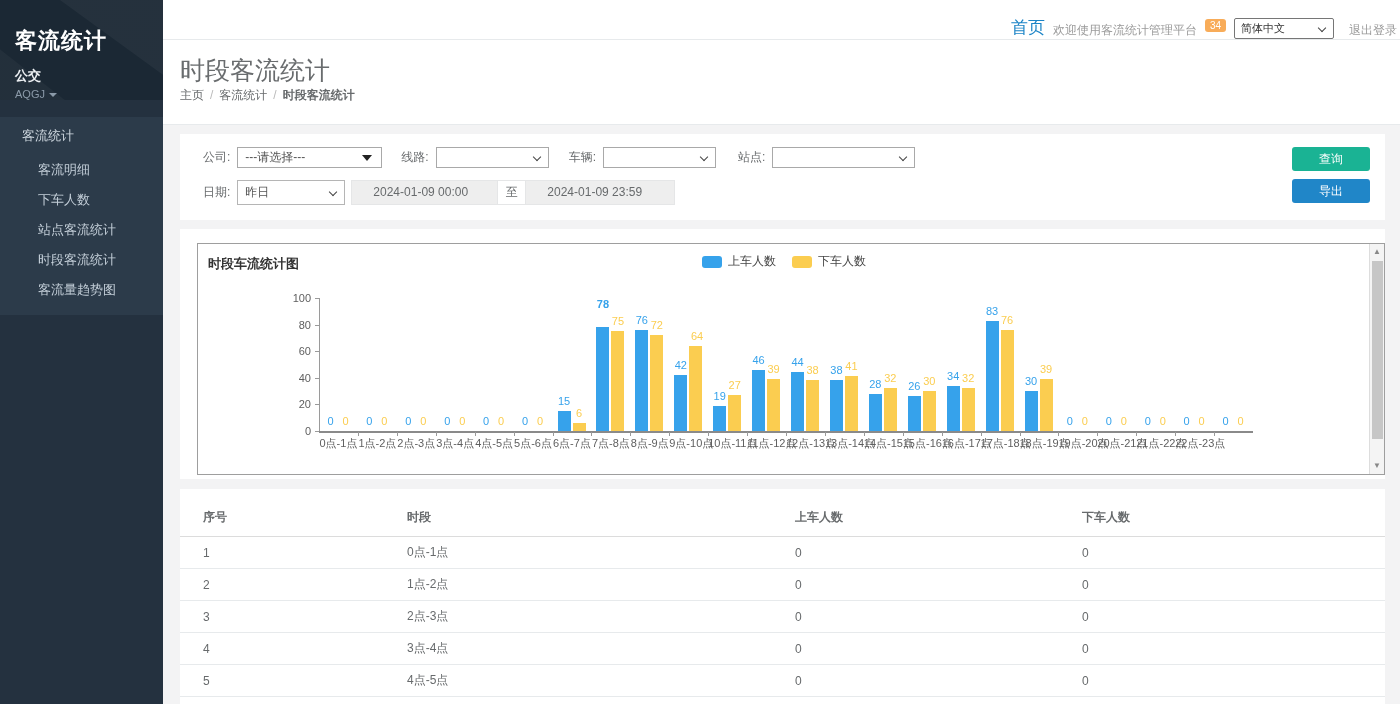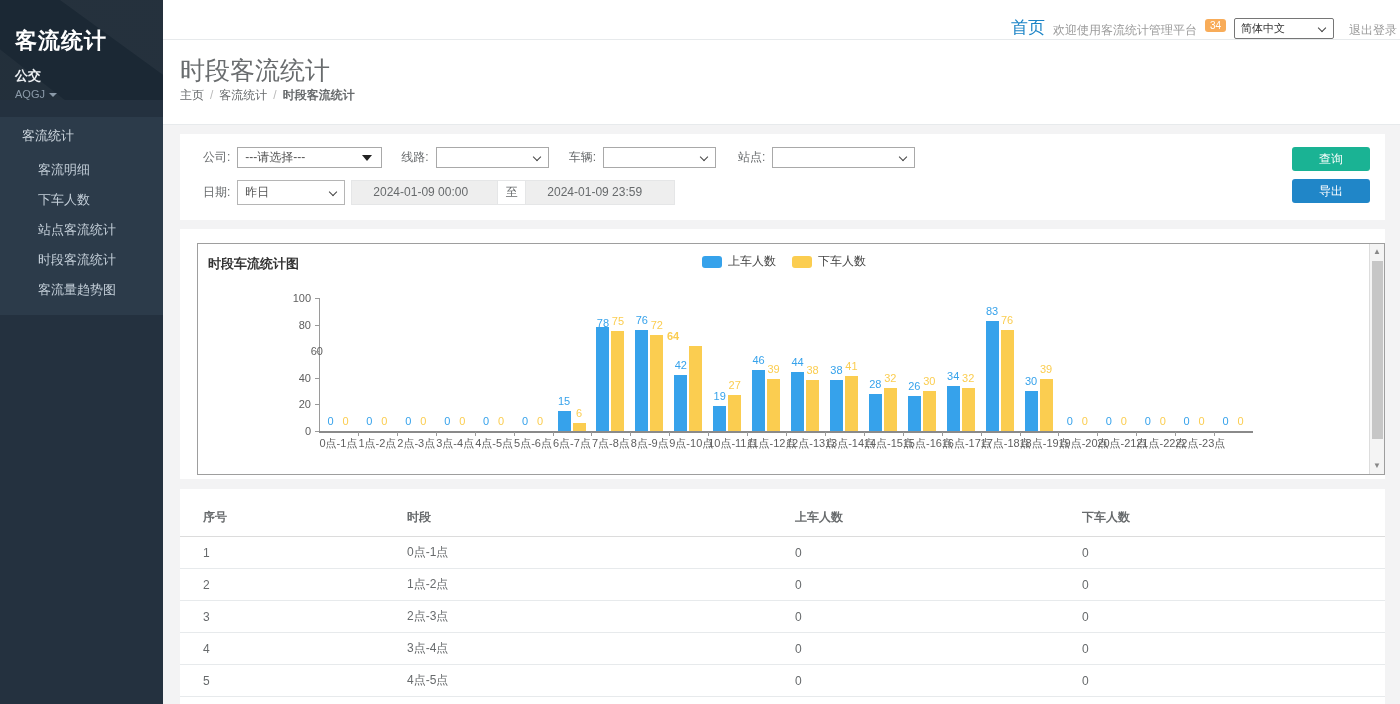--- a/index.html
+++ b/index.html
@@ -209,21 +209,21 @@
         </div>
         <div class="chart-area" id="chartArea">
             <div class="yaxis-line" style="left: 121px; top: 28px; height: 133px;"></div>
             <div class="xaxis-line" style="left: 121px; top: 161px; width: 934px;"></div>
             <div class="ylab" style="left: 73px; top: 155px;">0</div>
             <div class="ytick" style="left: 117px; top: 161px;"></div>
             <div class="ylab" style="left: 73px; top: 128.4px;">20</div>
             <div class="ytick" style="left: 117px; top: 134.4px;"></div>
             <div class="ylab" style="left: 73px; top: 101.8px;">40</div>
             <div class="ytick" style="left: 117px; top: 107.8px;"></div>
-            <div class="ylab" style="left: 85px; top: 75.2px;">60</div>
+            <div class="ylab" style="left: 73px; top: 75.2px;">60</div>
             <div class="ytick" style="left: 117px; top: 81.2px;"></div>
             <div class="ylab" style="left: 73px; top: 48.6px;">80</div>
             <div class="ytick" style="left: 117px; top: 54.6px;"></div>
             <div class="ylab" style="left: 73px; top: 22px;">100</div>
             <div class="ytick" style="left: 117px; top: 28px;"></div>
             <div class="xlab" style="left: 121px; top: 166px; width: 38.9167px;">0点-1点</div>
             <div class="vlab" style="left: 117.5px; top: 145px; color: rgb(54, 162, 235);">0</div>
             <div class="vlab" style="left: 132.5px; top: 145px; color: rgb(251, 205, 80);">0</div>
             <div class="xtick" style="left: 159.917px; top: 162px;"></div>
             <div class="xlab" style="left: 159.917px; top: 166px; width: 38.9167px;">1点-2点</div>
@@ -247,35 +247,35 @@
             <div class="vlab" style="left: 327.083px; top: 145px; color: rgb(251, 205, 80);">0</div>
             <div class="xtick" style="left: 354.5px; top: 162px;"></div>
             <div class="xlab" style="left: 354.5px; top: 166px; width: 38.9167px;">6点-7点</div>
             <div class="bar" style="left: 359.5px; top: 141.05px; height: 19.95px; background: rgb(54, 162, 235);"></div>
             <div class="vlab" style="left: 351px; top: 125.05px; color: rgb(54, 162, 235);">15</div>
             <div class="bar" style="left: 374.5px; top: 153.02px; height: 7.98px; background: rgb(251, 205, 80);"></div>
             <div class="vlab" style="left: 366px; top: 137.02px; color: rgb(251, 205, 80);">6</div>
             <div class="xtick" style="left: 393.417px; top: 162px;"></div>
             <div class="xlab" style="left: 393.417px; top: 166px; width: 38.9167px;">7点-8点</div>
             <div class="bar" style="left: 398.417px; top: 57.26px; height: 103.74px; background: rgb(54, 162, 235);"></div>
-            <div class="vlab" style="left: 389.917px; top: 47px; color: rgb(54, 162, 235);">78</div>
+            <div class="vlab" style="left: 389.917px; top: 28px; color: rgb(54, 162, 235); font-weight: bold;">78</div>
             <div class="bar" style="left: 413.417px; top: 61.25px; height: 99.75px; background: rgb(251, 205, 80);"></div>
             <div class="vlab" style="left: 404.917px; top: 45.25px; color: rgb(251, 205, 80);">75</div>
             <div class="xtick" style="left: 432.333px; top: 162px;"></div>
             <div class="xlab" style="left: 432.333px; top: 166px; width: 38.9167px;">8点-9点</div>
             <div class="bar" style="left: 437.333px; top: 59.92px; height: 101.08px; background: rgb(54, 162, 235);"></div>
             <div class="vlab" style="left: 428.833px; top: 43.92px; color: rgb(54, 162, 235);">76</div>
             <div class="bar" style="left: 452.333px; top: 65.24px; height: 95.76px; background: rgb(251, 205, 80);"></div>
             <div class="vlab" style="left: 443.833px; top: 49.24px; color: rgb(251, 205, 80);">72</div>
             <div class="xtick" style="left: 471.25px; top: 162px;"></div>
             <div class="xlab" style="left: 471.25px; top: 166px; width: 38.9167px;">9点-10点</div>
             <div class="bar" style="left: 476.25px; top: 105.14px; height: 55.86px; background: rgb(54, 162, 235);"></div>
             <div class="vlab" style="left: 467.75px; top: 89.14px; color: rgb(54, 162, 235);">42</div>
             <div class="bar" style="left: 491.25px; top: 75.88px; height: 85.12px; background: rgb(251, 205, 80);"></div>
-            <div class="vlab" style="left: 460px; top: 59.88px; color: rgb(251, 205, 80); font-weight: bold;">64</div>
+            <div class="vlab" style="left: 484px; top: 59.88px; color: rgb(251, 205, 80);">64</div>
             <div class="xtick" style="left: 510.167px; top: 162px;"></div>
             <div class="xlab" style="left: 510.167px; top: 166px; width: 38.9167px;">10点-11点</div>
             <div class="bar" style="left: 515.167px; top: 135.73px; height: 25.27px; background: rgb(54, 162, 235);"></div>
             <div class="vlab" style="left: 506.667px; top: 119.73px; color: rgb(54, 162, 235);">19</div>
             <div class="bar" style="left: 530.167px; top: 125.09px; height: 35.91px; background: rgb(251, 205, 80);"></div>
             <div class="vlab" style="left: 521.667px; top: 109.09px; color: rgb(251, 205, 80);">27</div>
             <div class="xtick" style="left: 549.083px; top: 162px;"></div>
             <div class="xlab" style="left: 549.083px; top: 166px; width: 38.9167px;">11点-12点</div>
             <div class="bar" style="left: 554.083px; top: 99.82px; height: 61.18px; background: rgb(54, 162, 235);"></div>
             <div class="vlab" style="left: 545.583px; top: 83.82px; color: rgb(54, 162, 235);">46</div>

